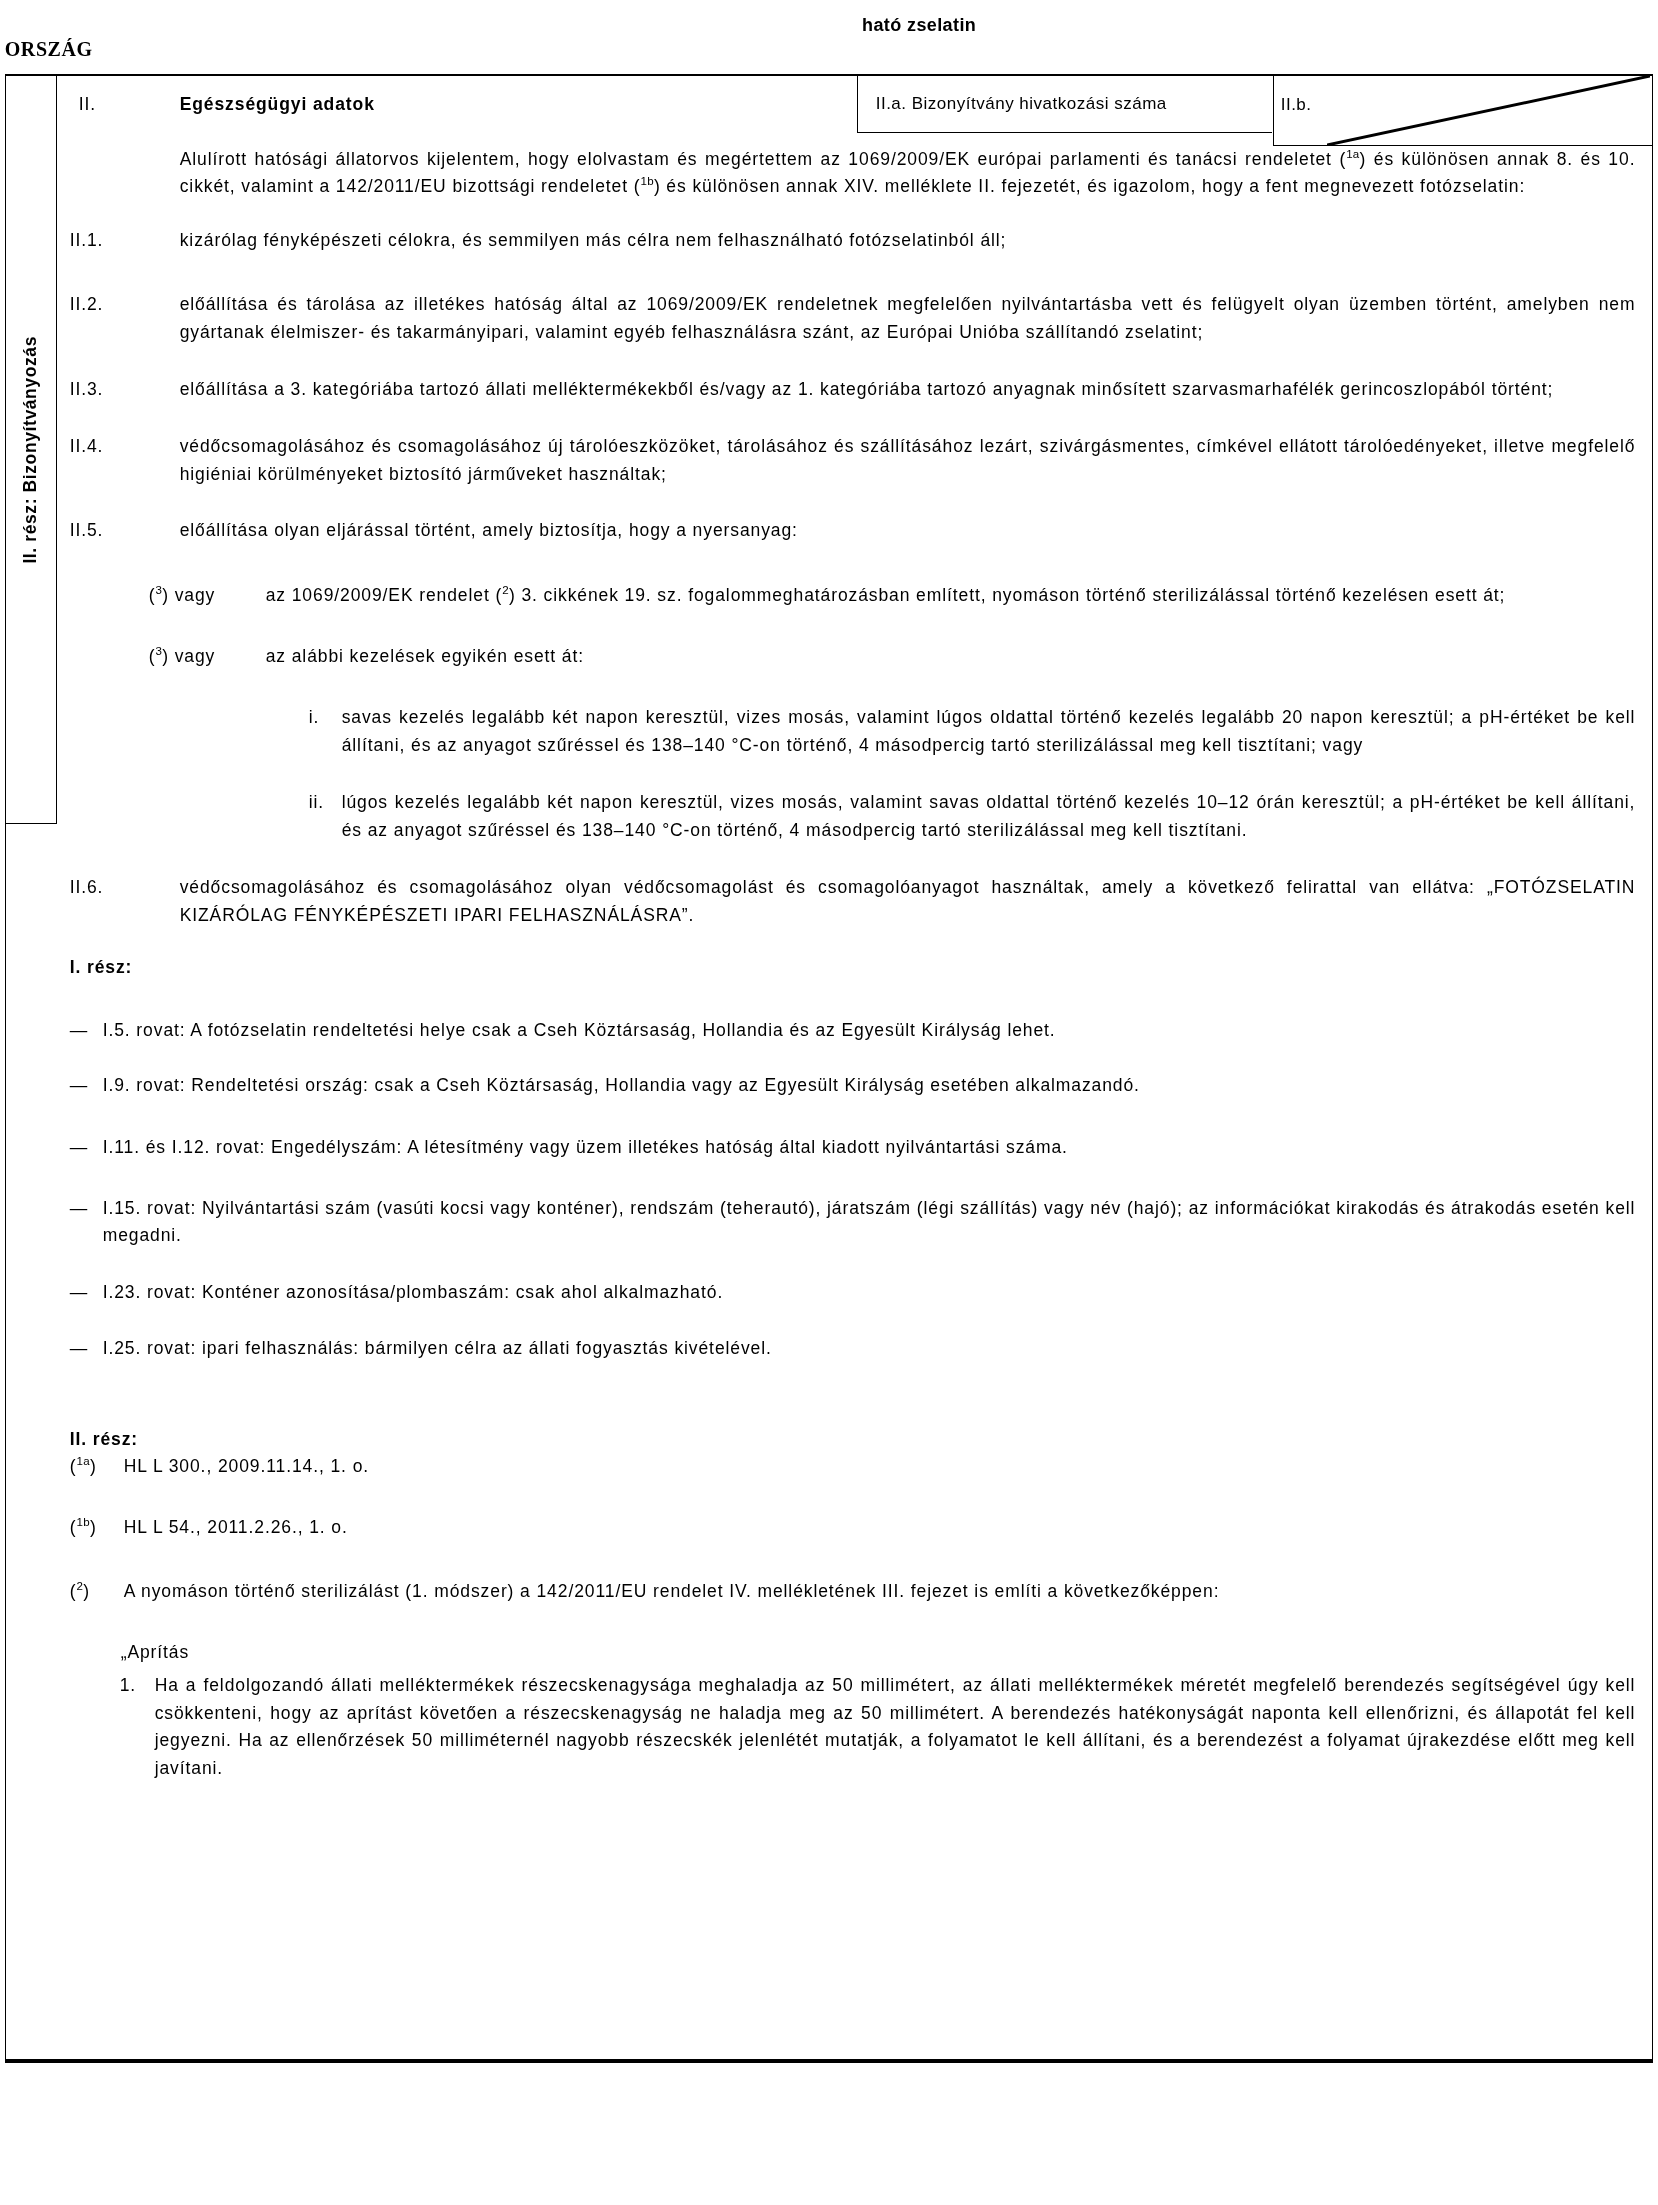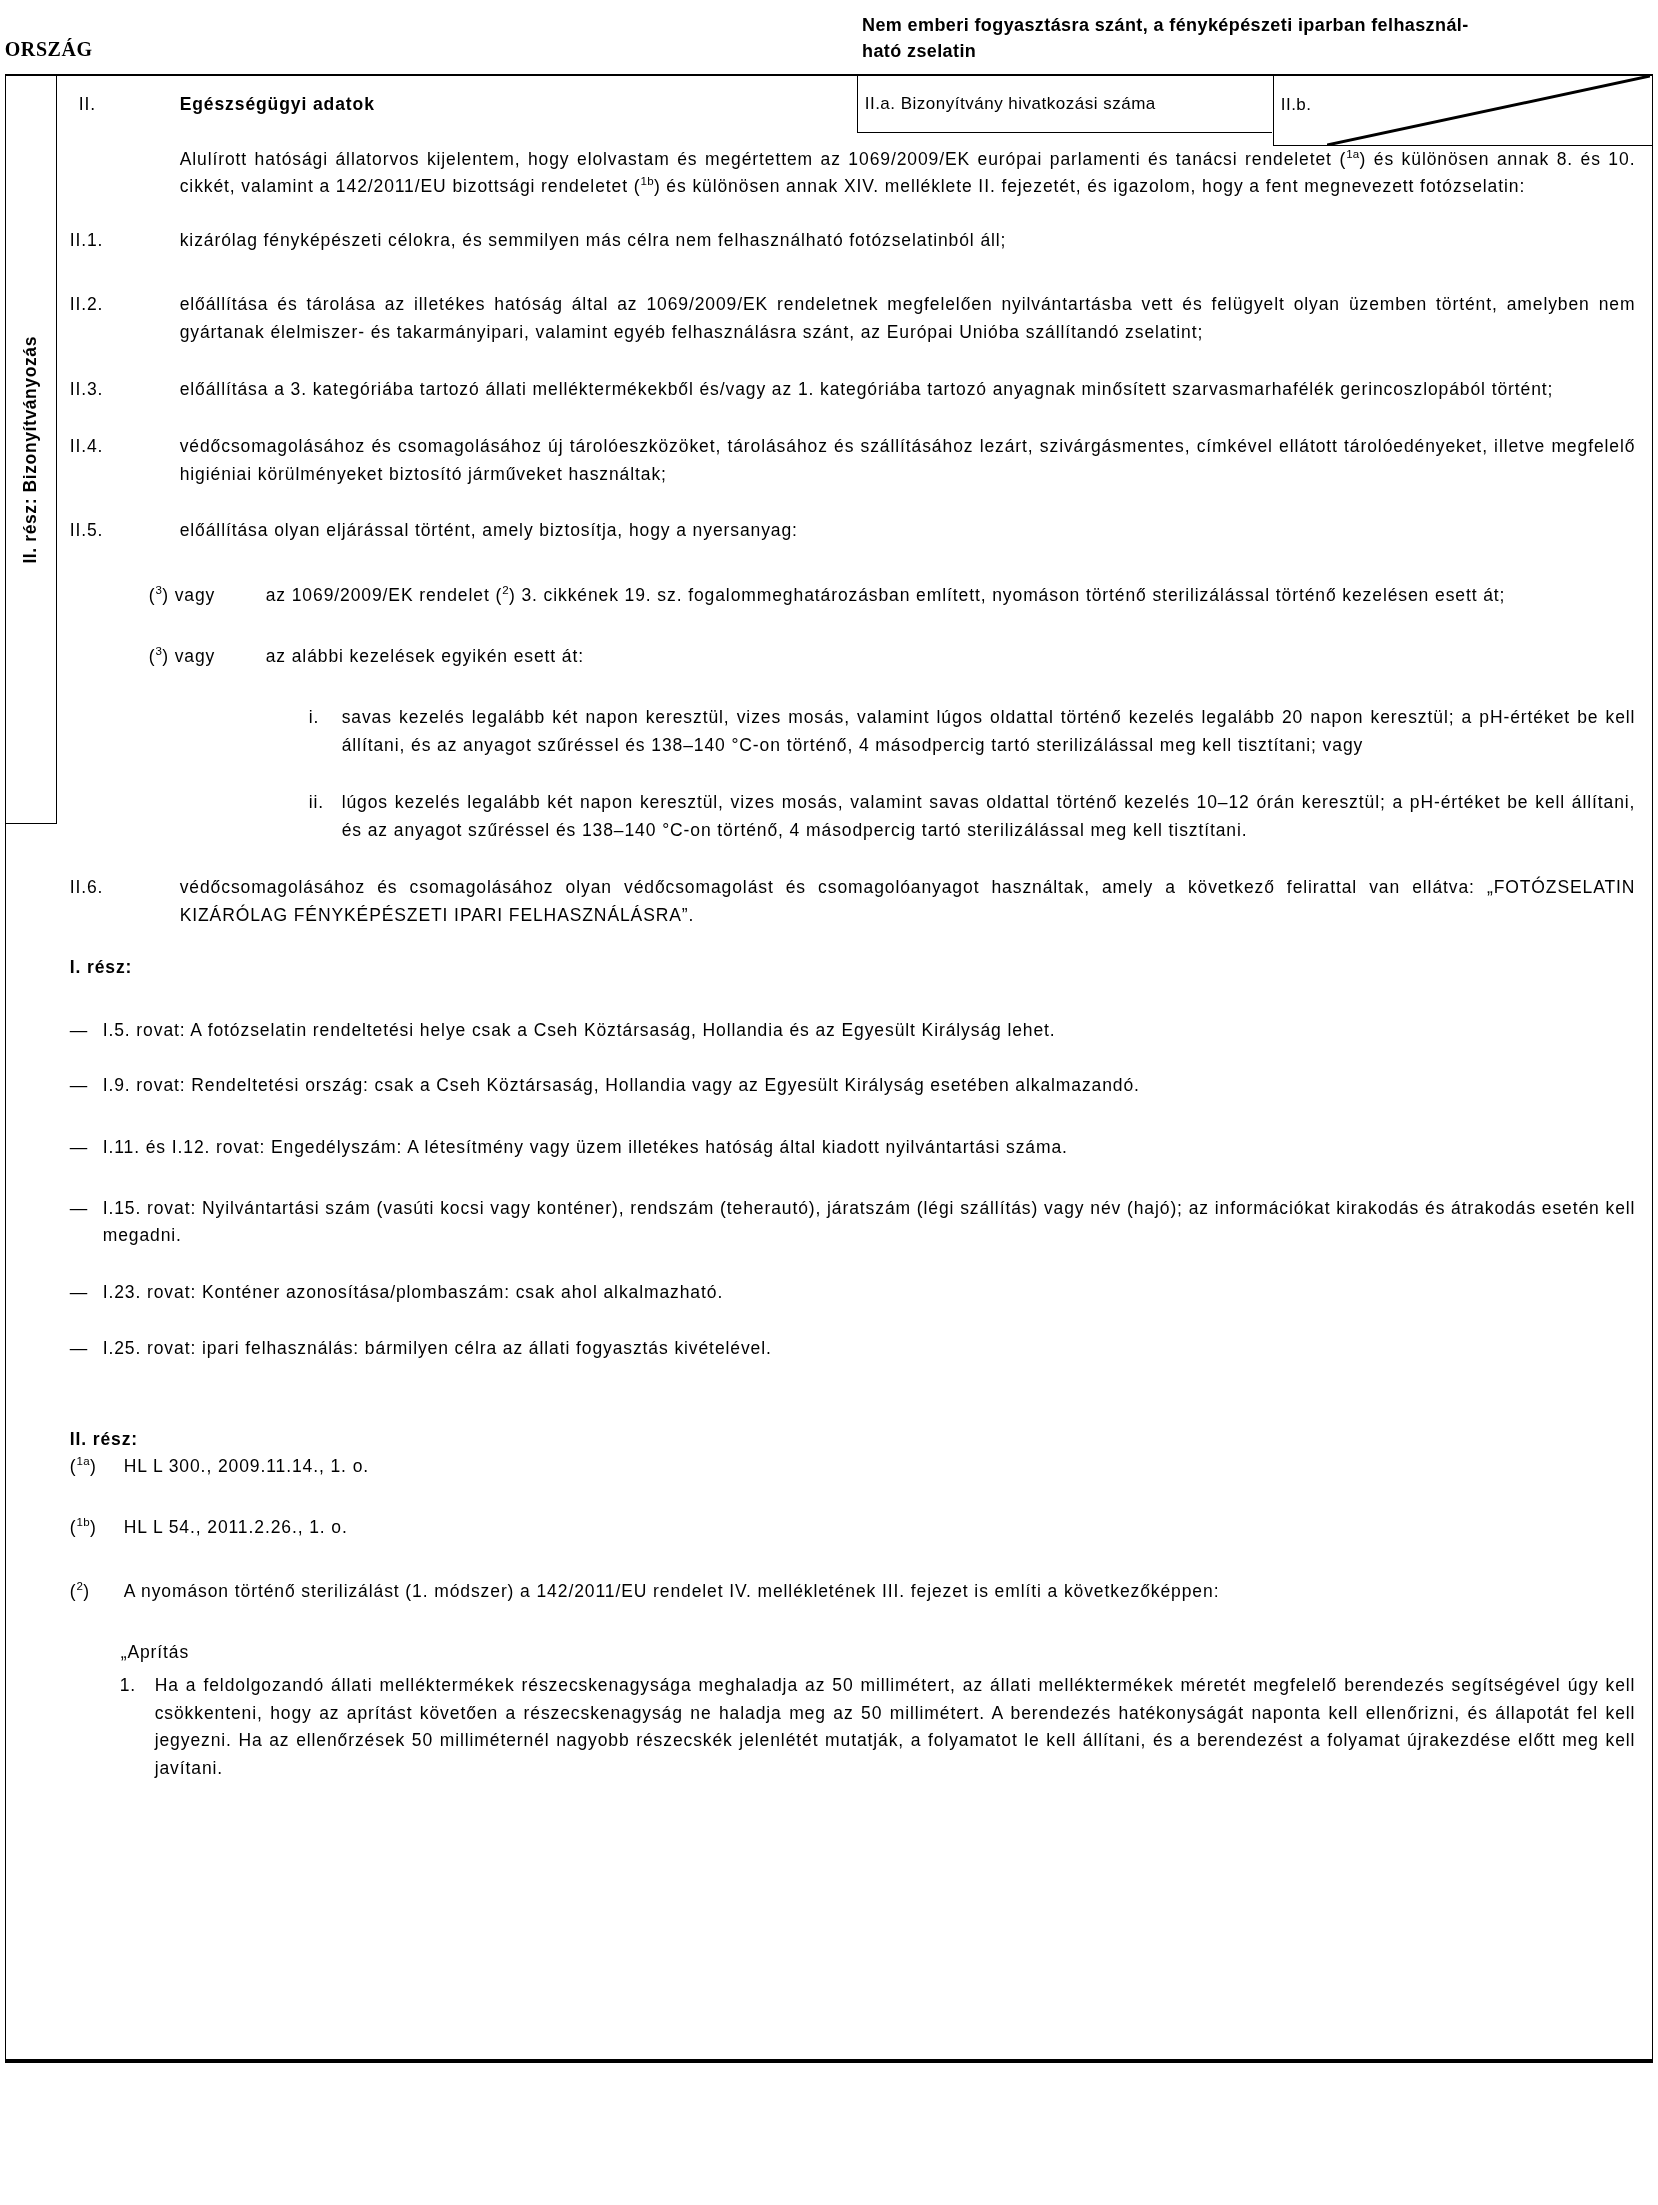--- a/index.html
+++ b/index.html
@@ -38,21 +38,21 @@
     writing-mode: vertical-rl; transform: rotate(180deg);
     font-weight: bold; font-size: 17.5px; letter-spacing: 0.6px; white-space: nowrap;
   }
   .header-row { position: absolute; left: 0; top: 0; right: 0; height: 57px; }
   .hr-no   { position: absolute; left: 73px; top: 15px; }
   .hr-title{ position: absolute; left: 174px; top: 15px; font-weight: bold; }
   .cell-a {
     position: absolute; left: 851px; top: 0; width: 415px; height: 57px;
     border-left: 1.8px solid #000; border-bottom: 1.8px solid #000;
     box-sizing: border-box; display: flex; align-items: center;
-    padding-left: 7px; font-size: 17px; letter-spacing: 0.5px;
+    padding-left: 18px; font-size: 17px; letter-spacing: 0.5px;
   }
   .cell-b {
     position: absolute; left: 1267px; top: 0; right: 0; height: 70px;
     border-left: 1.8px solid #000; border-bottom: 1.8px solid #000;
     box-sizing: border-box;
     text-align: center;
   }
   .cell-b-label {
     position: absolute; left: 7px; top: 14.6px; font-size: 17px; letter-spacing: 0.5px;
   }
@@ -78,21 +78,20 @@
   sup { font-size: 0.66em; line-height: 0; letter-spacing: 0.3px; }
 </style>
 </head>
 <body>
 
 <div class="page">
 
   <div class="country">ORSZÁG</div>
 
   <div class="doc-title">
-    <div>Nem emberi fogyasztásra szánt, a fényképészeti iparban felhasznál-</div>
     <div>ható zselatin</div>
   </div>
 
   <div class="cert-table">
 
     <div class="sidebar">
       <div class="sidebar-label">II. rész: Bizonyítványozás</div>
     </div>
 
     <div class="header-row">

